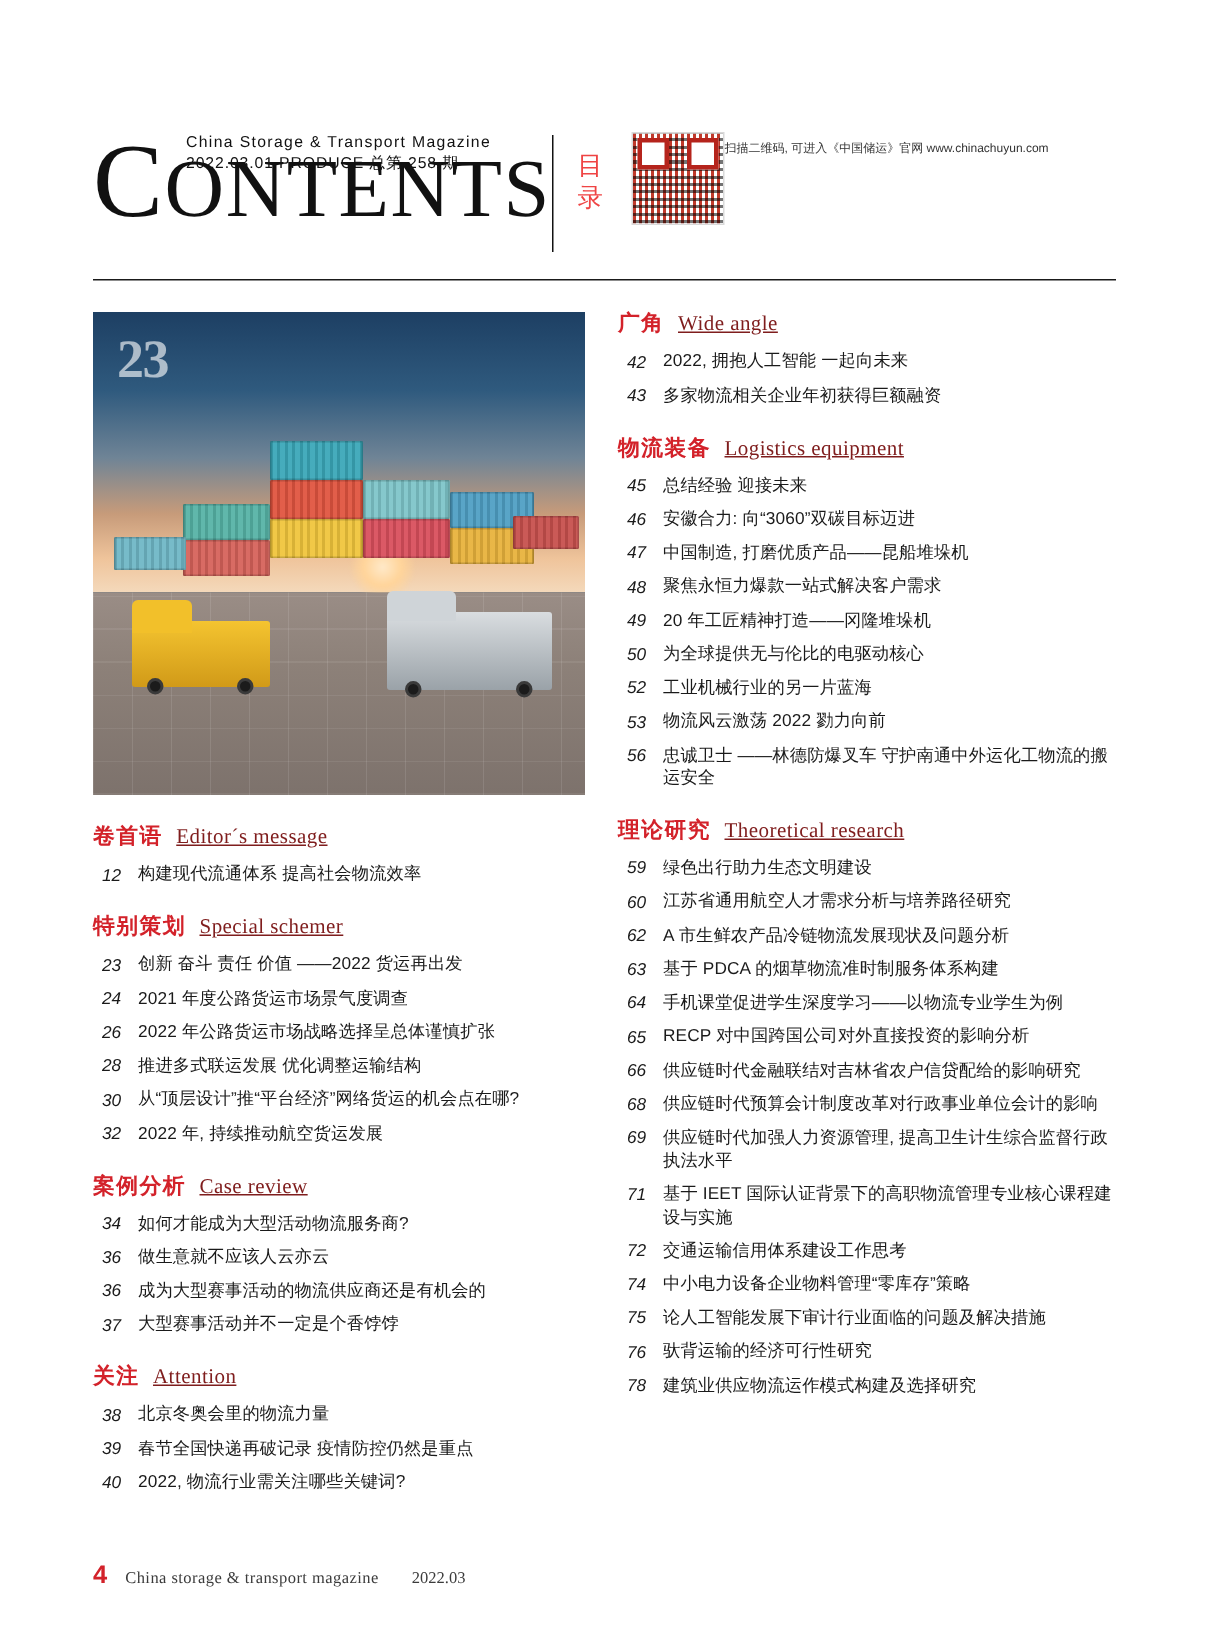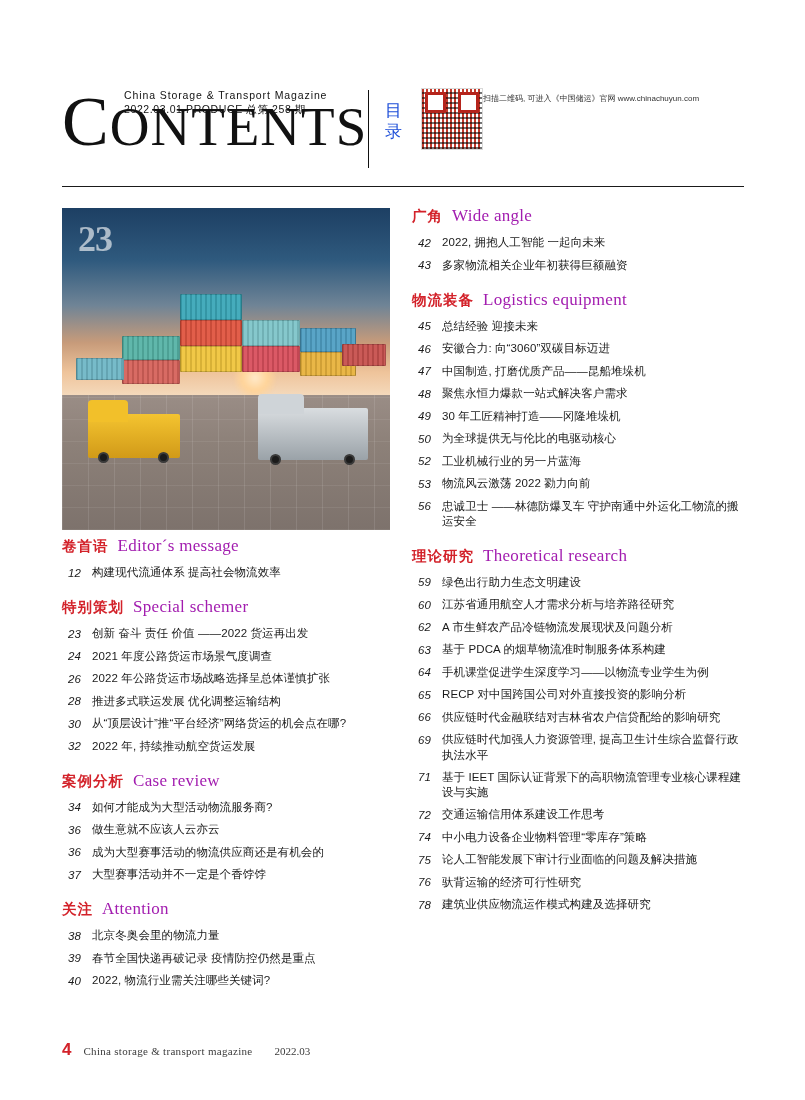--- a/index.html
+++ b/index.html
@@ -64,21 +64,21 @@
   .vline {
     width: 1px;
     background: #111;
     height: 78px;
     margin: 2px 12px 0 6px;
   }
   .mulu {
     width: 26px;
     font-size: 17px;
     font-family: Liberation Serif, serif;
-    color: #1d4ed8;
+    color: #ef4444;
     line-height: 1.25;
     letter-spacing: 1px;
     padding-top: 12px;
     text-align: center;
   }
   .qr-wrap {
     margin-left: 14px;
     display: flex;
     flex-direction: row;
   }
@@ -162,21 +162,21 @@
     font-family: "Liberation Serif", serif;
     font-size: 36px;
     font-weight: bold;
     color: rgba(255,255,255,0.62);
     letter-spacing: -1px;
   }
 
   
   .col-left {
     position: absolute;
-    left: 62px; top: 536px;
+    left: 62px; top: 548px;
     width: 330px;
   }
   .col-right {
     position: absolute;
     left: 412px; top: 206px;
     width: 336px;
   }
 
   .sec { margin-bottom: 16px; }
   .sec-head {
@@ -186,24 +186,25 @@
   }
   .sec-cn {
     font-size: 14.5px;
     font-weight: bold;
     letter-spacing: 1px;
     margin-right: 9px;
     text-align: right;
   }
   .sec-en {
     font-family: "Liberation Serif", serif;
-    font-size: 17px;
-    color: #a21caf;
+    font-size: 14px;
+    color: #7f1d1d;
     font-style: normal;
     letter-spacing: 0.3px;
+    text-decoration: underline;
   }
   .red { color: #d3222a; }
   .entry {
     display: flex;
     margin-bottom: 6.5px;
     line-height: 1.35;
   }
   .pg {
     width: 30px;
     flex: 0 0 30px;
@@ -418,21 +419,21 @@
       <div class="entry">
         <span class="pg">47</span>
         <span class="ttl">中国制造, 打磨优质产品——昆船堆垛机</span>
       </div>
       <div class="entry">
         <span class="pg">48</span>
         <span class="ttl">聚焦永恒力爆款一站式解决客户需求</span>
       </div>
       <div class="entry">
         <span class="pg">49</span>
-        <span class="ttl">30 年工匠精神打造——冈隆堆垛机</span>
+        <span class="ttl">20 年工匠精神打造——冈隆堆垛机</span>
       </div>
       <div class="entry">
         <span class="pg">50</span>
         <span class="ttl">为全球提供无与伦比的电驱动核心</span>
       </div>
       <div class="entry">
         <span class="pg">52</span>
         <span class="ttl">工业机械行业的另一片蓝海</span>
       </div>
       <div class="entry">
@@ -470,20 +471,24 @@
         <span class="pg">64</span>
         <span class="ttl">手机课堂促进学生深度学习——以物流专业学生为例</span>
       </div>
       <div class="entry">
         <span class="pg">65</span>
         <span class="ttl">RECP 对中国跨国公司对外直接投资的影响分析</span>
       </div>
       <div class="entry">
         <span class="pg">66</span>
         <span class="ttl">供应链时代金融联结对吉林省农户信贷配给的影响研究</span>
+      </div>
+      <div class="entry">
+        <span class="pg">68</span>
+        <span class="ttl">供应链时代预算会计制度改革对行政事业单位会计的影响</span>
       </div>
       <div class="entry">
         <span class="pg">69</span>
         <span class="ttl">供应链时代加强人力资源管理, 提高卫生计生综合监督行政执法水平</span>
       </div>
       <div class="entry">
         <span class="pg">71</span>
         <span class="ttl">基于 IEET 国际认证背景下的高职物流管理专业核心课程建设与实施</span>
       </div>
       <div class="entry">

